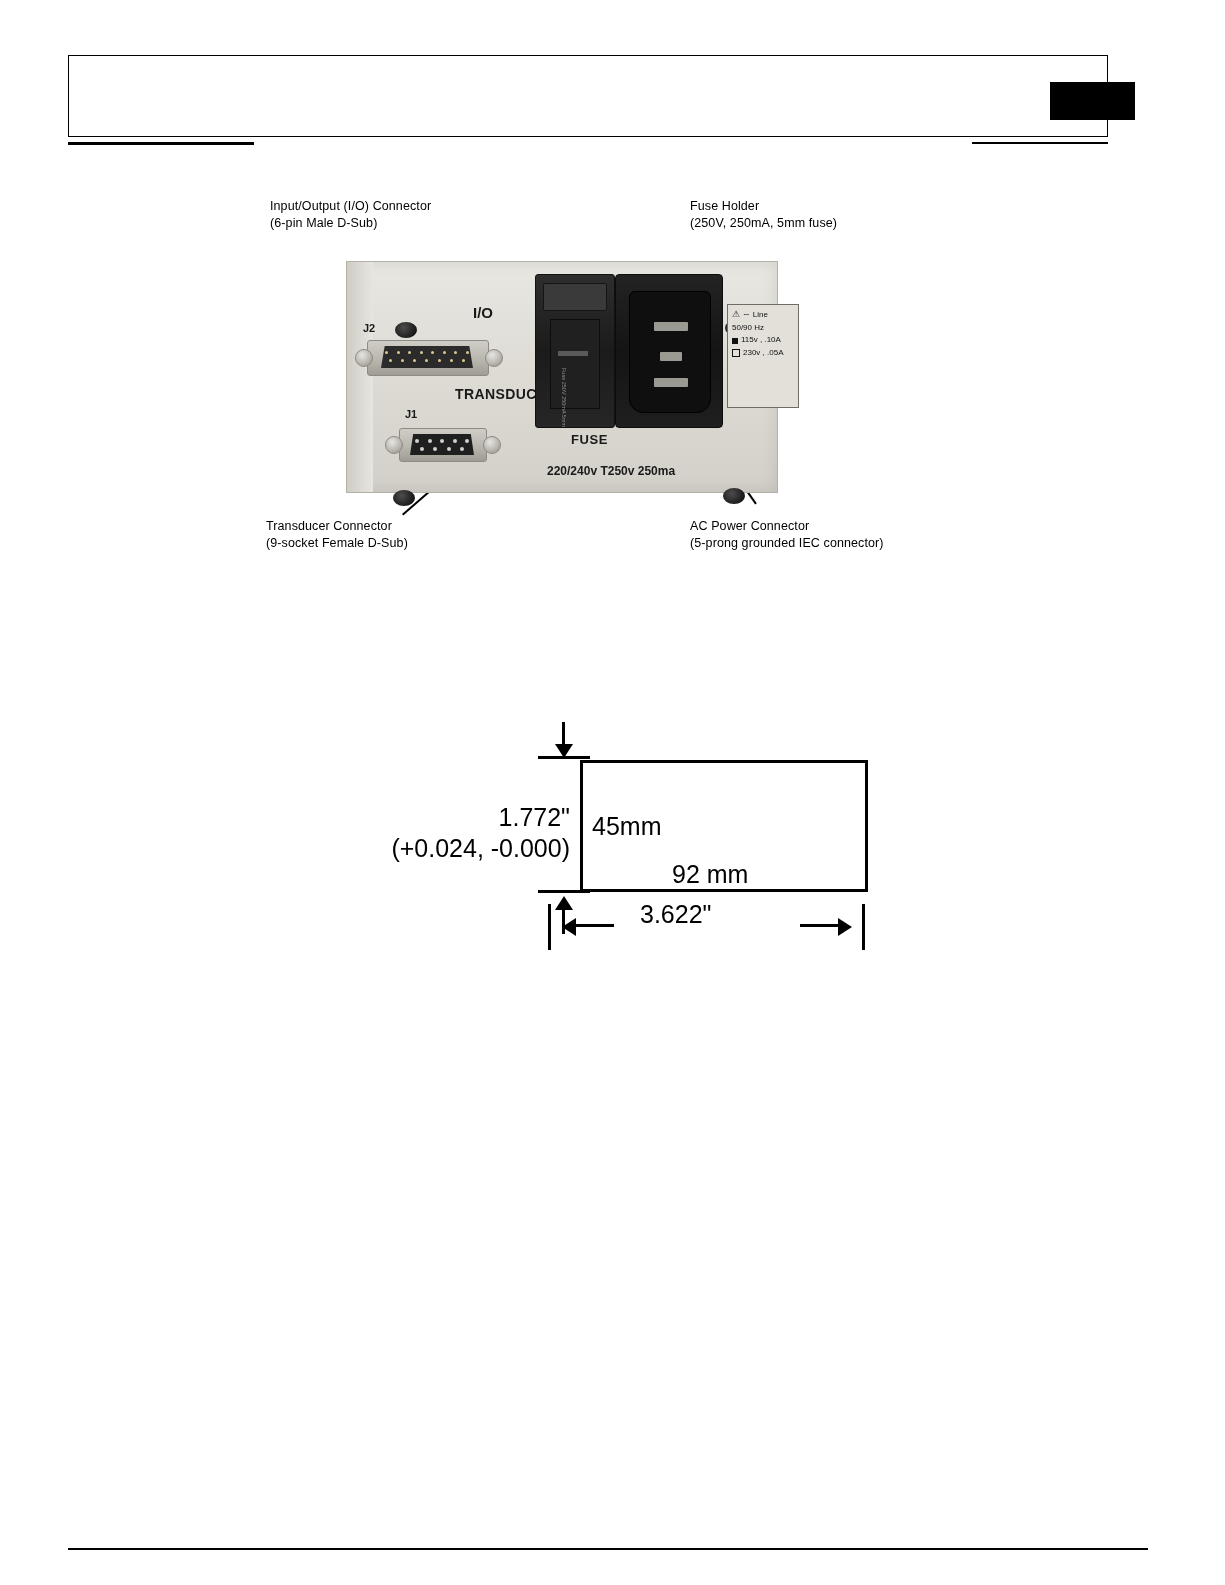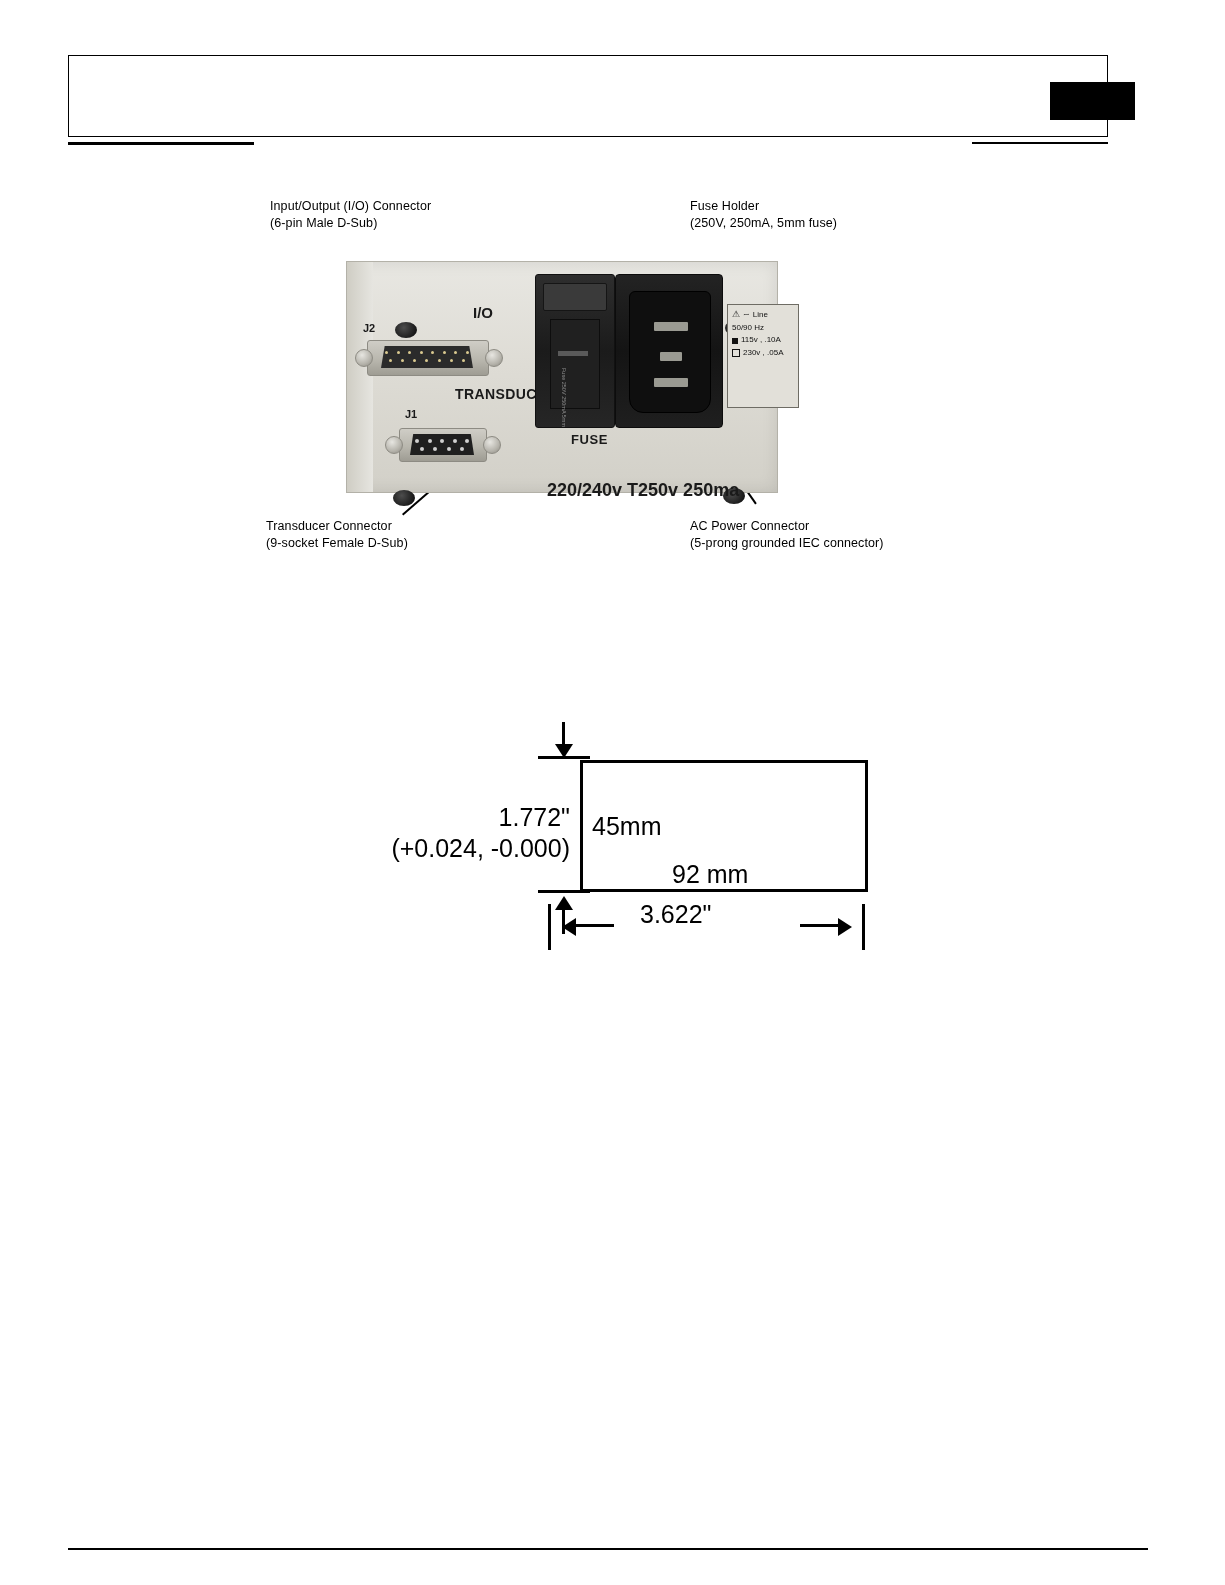--- a/index.html
+++ b/index.html
@@ -177,21 +177,21 @@
     position: absolute;
     font-weight: bold;
     color: #1a1a1a;
     white-space: nowrap;
   }
   .lbl-j2      { left: 16px;  top: 60px;  font-size: 11px; }
   .lbl-io      { left: 126px; top: 42px;  font-size: 15px; }
   .lbl-trans   { left: 108px; top: 124px; font-size: 14px; letter-spacing: .4px; }
   .lbl-j1      { left: 58px;  top: 146px; font-size: 11px; }
   .lbl-fuse    { left: 224px; top: 170px; font-size: 13px; letter-spacing: .6px; }
-  .lbl-rating  { left: 200px; top: 218px; font-size: 18px; }
+  .lbl-rating  { left: 200px; top: 202px; font-size: 12px; }
 
   
   .fuse-holder {
     position: absolute;
     left: 188px; top: 12px;
     width: 78px; height: 152px;
     background: linear-gradient(180deg,#2e2e2e 0%, #1b1b1b 50%, #262626 100%);
     border: 1px solid #111;
     border-radius: 3px;
   }

